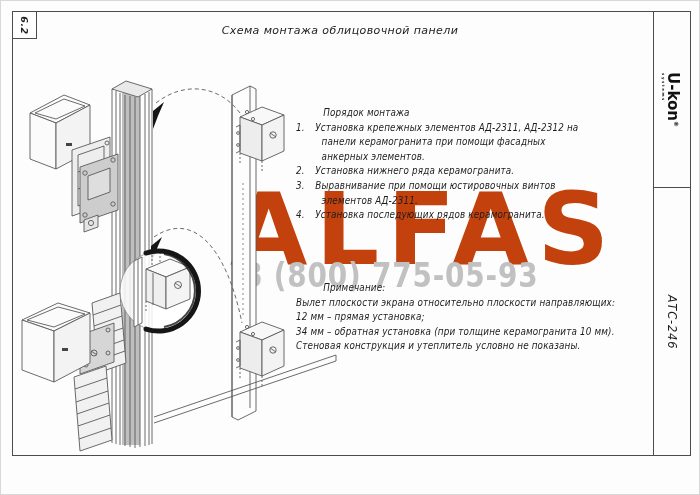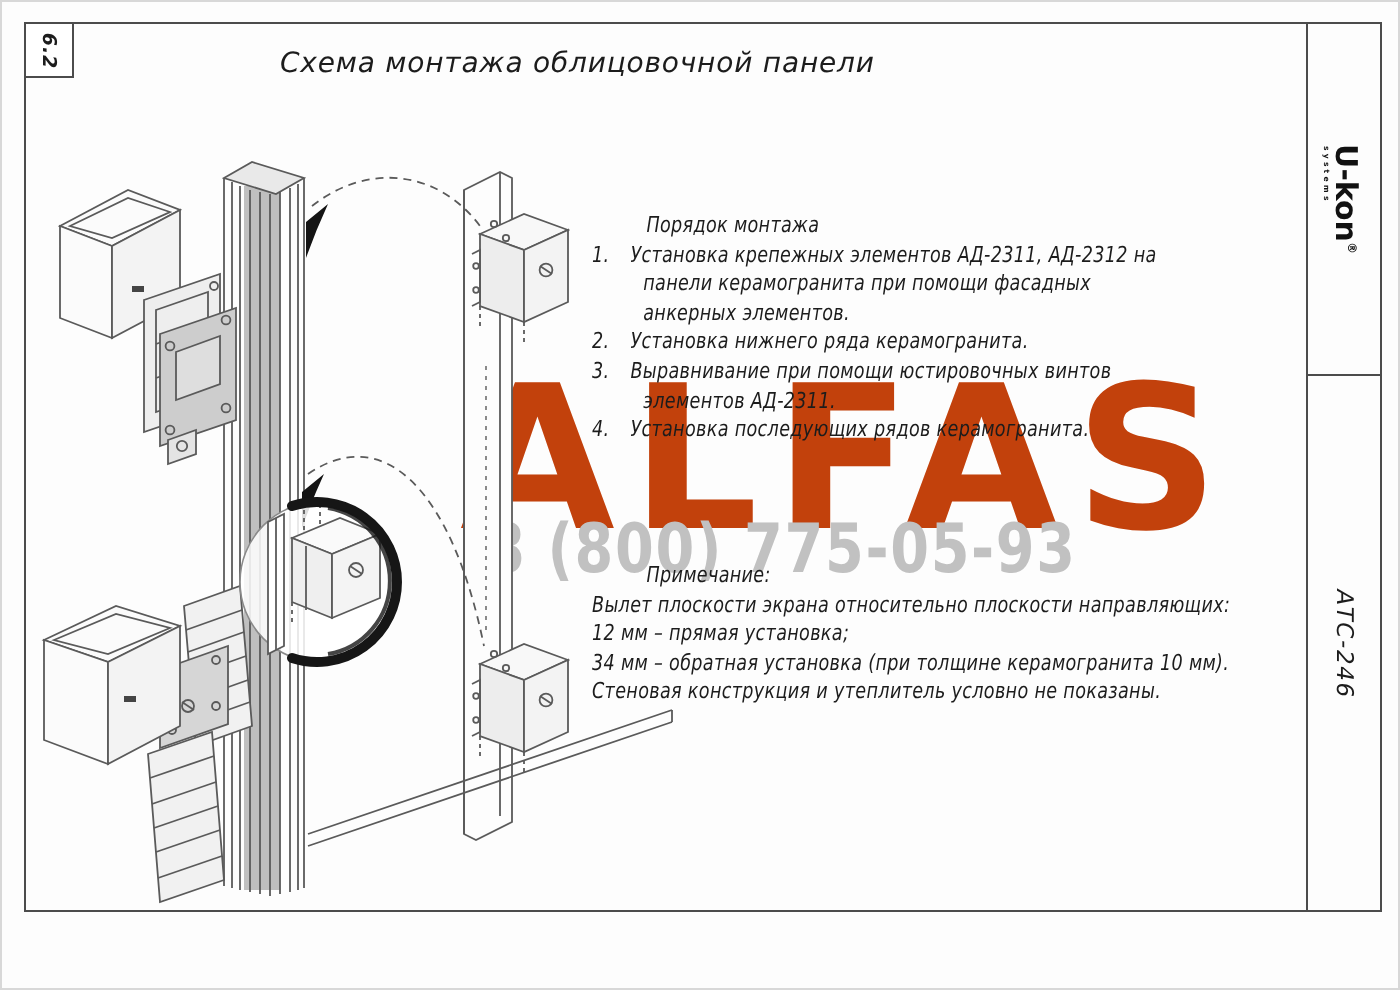--- a/index.html
+++ b/index.html
@@ -21,21 +21,21 @@
   #corner-box{left:12px;top:11px;width:25px;height:28px;border:1.5px solid #4c4c4c;
               box-sizing:border-box;display:flex;align-items:center;justify-content:center;z-index:5;background:#fff;}
   #corner-box span{font-style:italic;font-weight:bold;font-size:9.5px;letter-spacing:.5px;}
   
   .logo{font-weight:bold;font-size:15px;letter-spacing:0;line-height:1;position:relative;color:#111;}
   .logo .reg{font-size:6px;vertical-align:super;}
   .logo .sub{position:absolute;left:1px;top:15px;font-size:3.8px;font-weight:bold;
              letter-spacing:1.6px;color:#111;}
   
   .drafting{font-style:italic;color:#1c1c1c;}
-  #title{left:140px;top:24px;width:400px;text-align:left;font-size:14px;
+  #title{left:140px;top:24px;width:400px;text-align:center;font-size:11px;
          letter-spacing:.4px;z-index:3;}
   .cx{transform:scaleX(.8);transform-origin:left top;}
   #instructions{left:296px;top:106px;width:362px;font-size:11px;line-height:14.6px;
                 letter-spacing:.2px;z-index:3;}
   #instructions .heading{margin-left:34px;}
   .li{display:flex;}
   .li .num{flex:0 0 24px;}
   .li .txt{width:330px;text-indent:-8px;padding-left:8px;}
   #note{left:296px;top:281px;width:430px;font-size:11px;line-height:14.6px;
         letter-spacing:.2px;z-index:3;}

